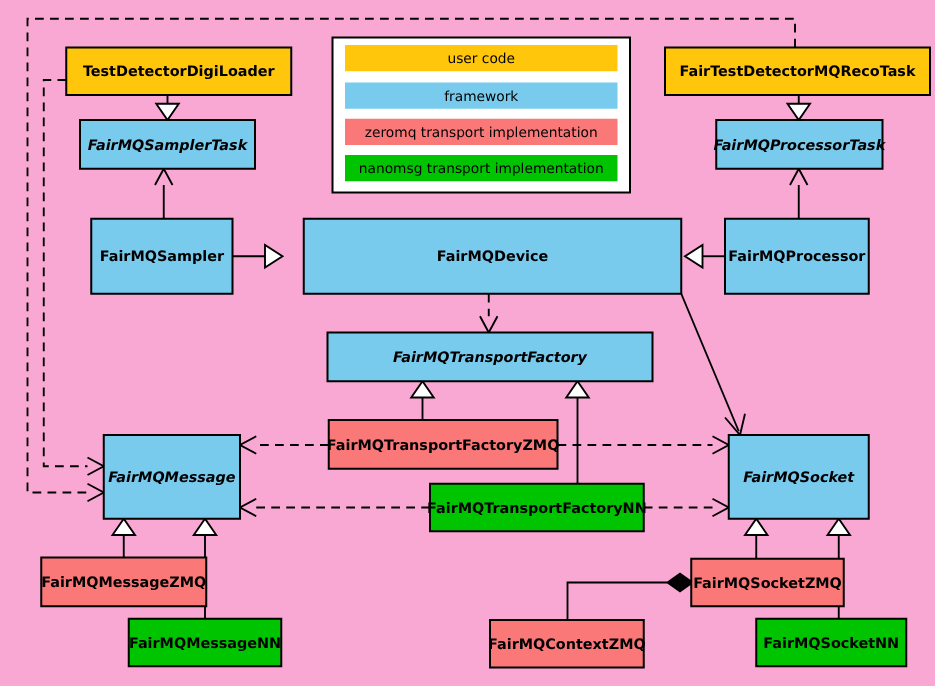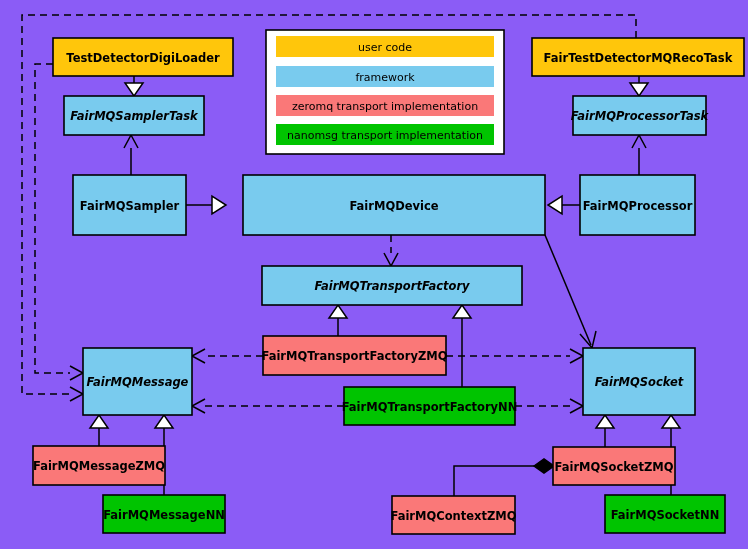--- a/index.html
+++ b/index.html
@@ -4,21 +4,21 @@
 <style>
   html, body {
     margin: 0;
     padding: 0;
     background: #ffffff;
   }
   #diagram-root {
     position: relative;
     width: 748px;
     height: 549px;
-    background: #8b5cf6;
+    background: #f9a8d4;
     font-family: "DejaVu Sans", "Liberation Sans", sans-serif;
     overflow: hidden;
   }
   svg#diagram-svg {
     position: absolute;
     left: 0;
     top: 0;
     width: 748px;
     height: 549px;
   }

